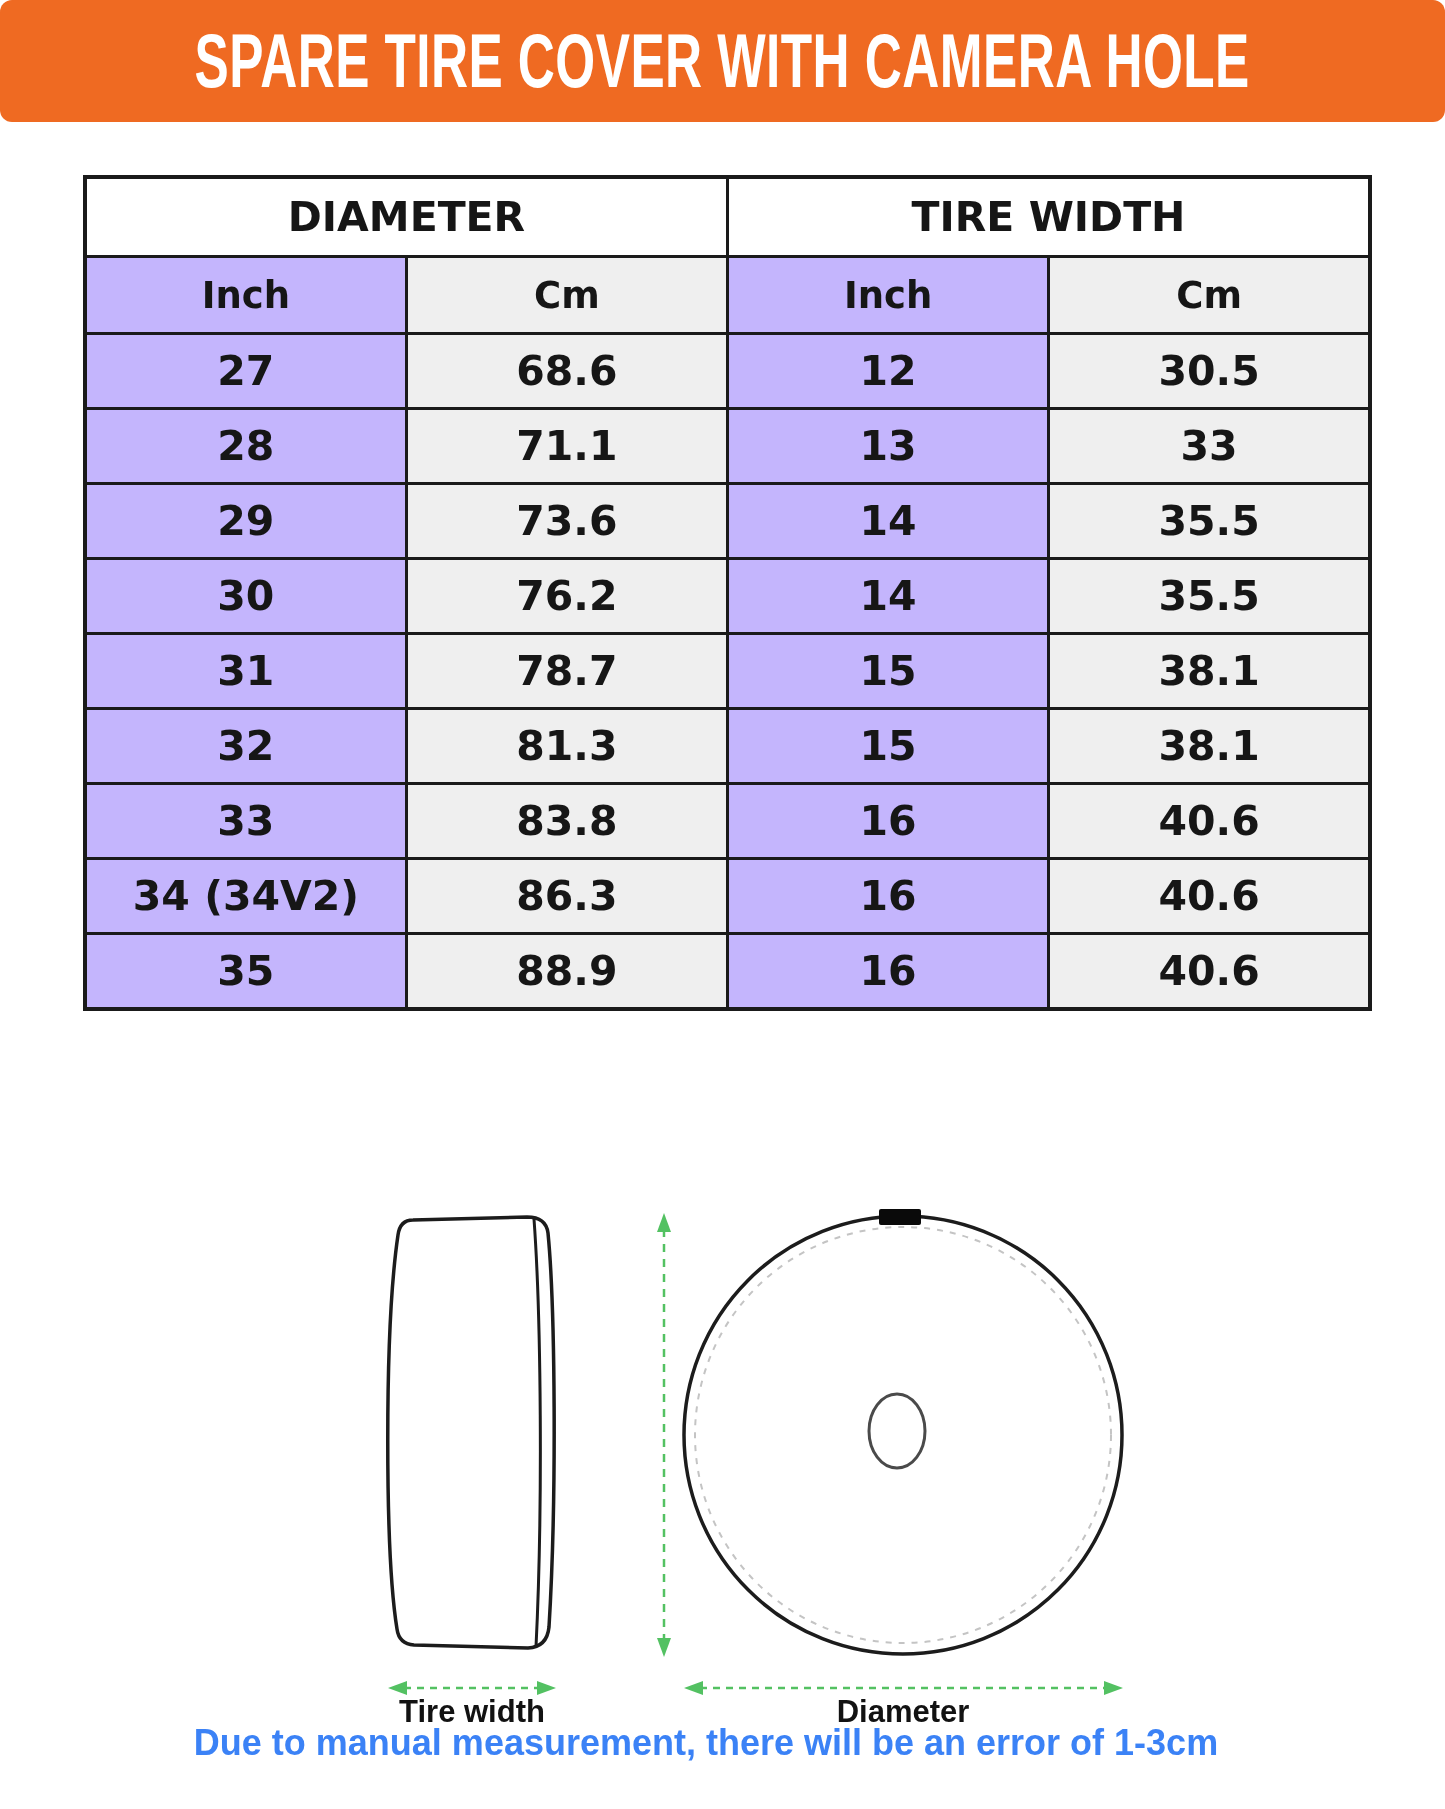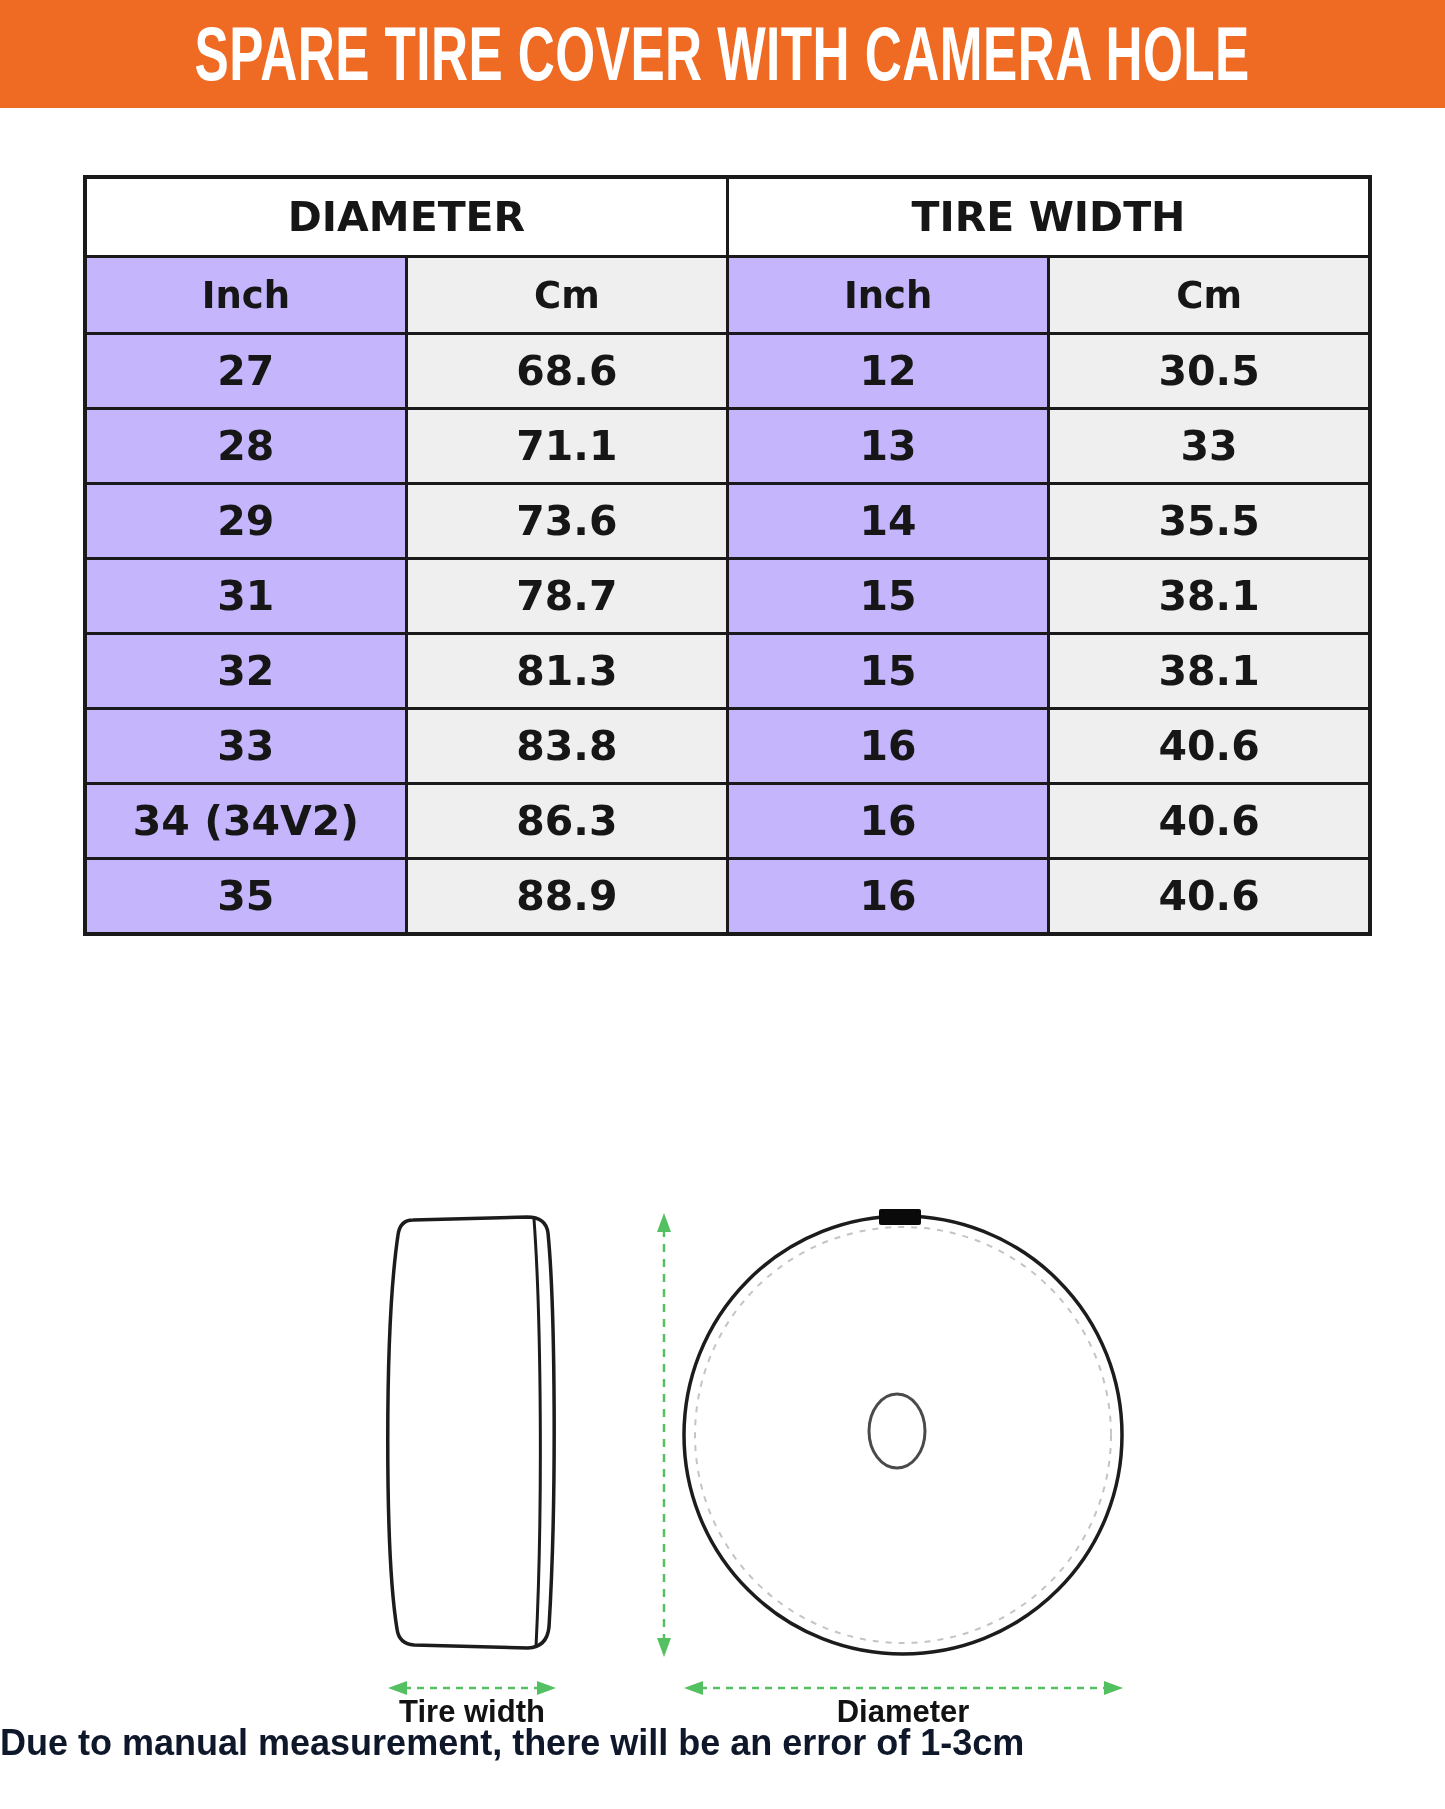--- a/index.html
+++ b/index.html
@@ -2,22 +2,22 @@
 <html><head>
 <meta charset="utf-8">
 <style>
   html,body{margin:0;padding:0;}
   body{
     width:1445px;height:1809px;position:relative;background:#ffffff;
     font-family:"Liberation Sans",sans-serif;overflow:hidden;
   }
   
   .banner{
-    position:absolute;left:0;top:0;width:1445px;height:108px;
-    background:#EF6A22;display:flex;align-items:center;justify-content:center;
+    position:absolute;left:0;top:0;width:1445px;height:122px;
+    background:#EF6A22;display:flex;align-items:center;justify-content:center;border-radius:12px;
   }
   .banner-text{
     display:inline-block;color:#ffffff;font-weight:bold;font-size:57px;
     letter-spacing:0.5px;transform:scale(0.9,1.32);transform-origin:center;
     white-space:nowrap;font-family:"Liberation Sans",sans-serif;
   }
   
   .table-wrap{position:absolute;left:83px;top:175px;width:1289px;}
   table.size-table{
     width:1289px;border-collapse:collapse;table-layout:fixed;
@@ -33,22 +33,22 @@
   tbody tr{height:75px;}
   tbody td{font-size:41px;font-weight:bold;}
   .c-cm{background:#efefef !important;}
   .c-inch{background:#ffffff;}
   
   .diagram{position:absolute;left:0;top:1165px;width:1445px;height:590px;}
   .diagram svg{display:block;}
   .svg-label{font-family:"Liberation Sans",sans-serif;font-weight:bold;font-size:31px;fill:#121212;}
   
   .note{
-    position:absolute;left:0;top:1722px;width:1412px;text-align:left;
-    color:#0f172a;font-weight:bold;font-size:36px;
+    position:absolute;left:0;top:1722px;width:1412px;text-align:center;
+    color:#3b82f6;font-weight:bold;font-size:36px;
     font-family:"Liberation Sans",sans-serif;
   }
 </style>
 </head>
 <body>
 
 <div class="page">
 
   <header class="banner">
     <span class="banner-text">SPARE TIRE COVER WITH CAMERA HOLE</span>
@@ -77,20 +77,26 @@
           </tr>
           <tr>
             <td class="c-inch">28</td>
             <td class="c-cm">71.1</td>
             <td class="c-inch">13</td>
             <td class="c-cm">33</td>
           </tr>
           <tr>
             <td class="c-inch">29</td>
             <td class="c-cm">73.6</td>
+            <td class="c-inch">14</td>
+            <td class="c-cm">35.5</td>
+          </tr>
+          <tr>
+            <td class="c-inch">30</td>
+            <td class="c-cm">76.2</td>
             <td class="c-inch">14</td>
             <td class="c-cm">35.5</td>
           </tr>
           <tr>
             <td class="c-inch">31</td>
             <td class="c-cm">78.7</td>
             <td class="c-inch">15</td>
             <td class="c-cm">38.1</td>
           </tr>
           <tr>

